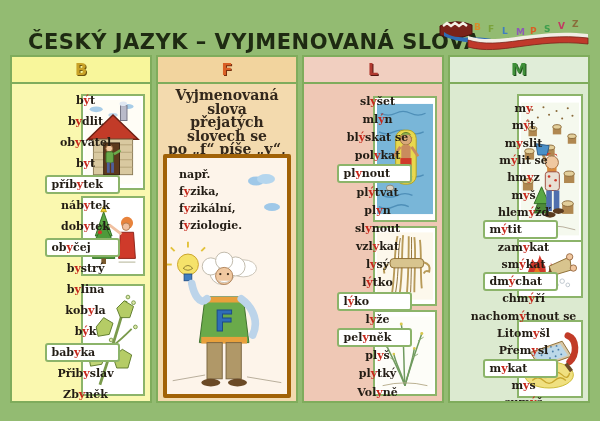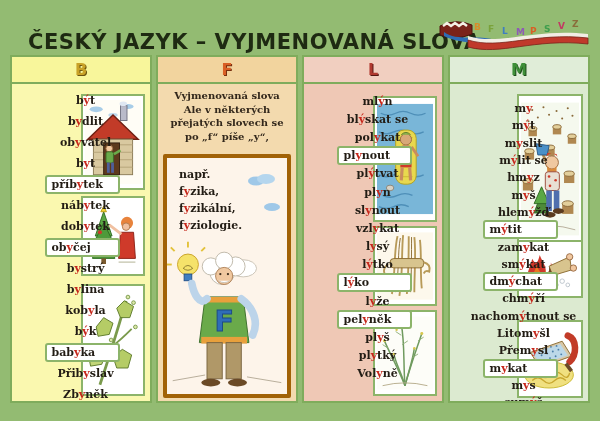--- a/index.html
+++ b/index.html
@@ -49,21 +49,21 @@
   .pic-branch{top:200px;height:112px;}
   .pic-swim{top:12px;height:126px;}
   .pic-bast{top:142px;height:80px;}
   .pic-worm{top:226px;height:86px;}
   .pic-lumber{top:10px;height:150px;width:66px;}
   .pic-fire{top:156px;height:58px;width:66px;}
   .pic-card{top:236px;height:78px;width:66px;}
 
   
   .f-note{position:absolute;left:4px;right:4px;top:5px;text-align:center;
-          font-weight:bold;font-size:10px;line-height:13.5px;color:#33281c;}
+          font-weight:bold;font-size:14px;line-height:13.5px;color:#33281c;}
   .f-panel{position:absolute;left:5px;right:5px;top:70px;height:244px;background:#fdf4ea;
            border:4px solid #a16207;border-radius:2px;box-sizing:border-box;overflow:hidden;}
   .examples{position:absolute;left:12px;top:8px;font-weight:bold;font-size:11px;line-height:17px;color:#26201a;}
   .examples .ex-line:first-child{color:#7b4a2a;}
   .f-cloud{position:absolute;}
   .f-scientist{position:absolute;left:0;right:0;bottom:0;height:158px;}
 </style>
 </head>
 <body>
 
@@ -207,21 +207,20 @@
       </div>
     </section>
 
     <section class="column col-f">
       <div class="col-header">
         <span class="col-letter">F</span>
       </div>
       <div class="col-body">
         <div class="f-note">
             <div>Vyjmenovaná slova</div>
-            <div>Ale v některých</div>
             <div>přejatých slovech se</div>
             <div>po „f“ píše „y“,</div>
           </div>
         <div class="f-panel">
           <div class="examples">
               <div class="ex-line"><span class="word">např.</span></div>
               <div class="ex-line"><span class="word">f<span class="red">y</span>zika,</span></div>
               <div class="ex-line"><span class="word">f<span class="red">y</span>zikální,</span></div>
               <div class="ex-line"><span class="word">f<span class="red">y</span>ziologie.</span></div>
             </div>
@@ -272,20 +271,23 @@
       </div>
     </section>
 
     <section class="column col-l">
       <div class="col-header">
         <span class="col-letter">L</span>
       </div>
       <div class="col-body">
         <div class="words">
             <div class="word-row">
+              <span class="word">sl<span class="red">y</span>šet</span>
+            </div>
+            <div class="word-row">
               <span class="word">ml<span class="red">ý</span>n</span>
             </div>
             <div class="word-row">
               <span class="word">bl<span class="red">ý</span>skat se</span>
             </div>
             <div class="word-row">
               <span class="word">pol<span class="red">y</span>kat</span>
             </div>
             <div class="word-row">
               <span class="word hl">pl<span class="red">y</span>nout</span>

